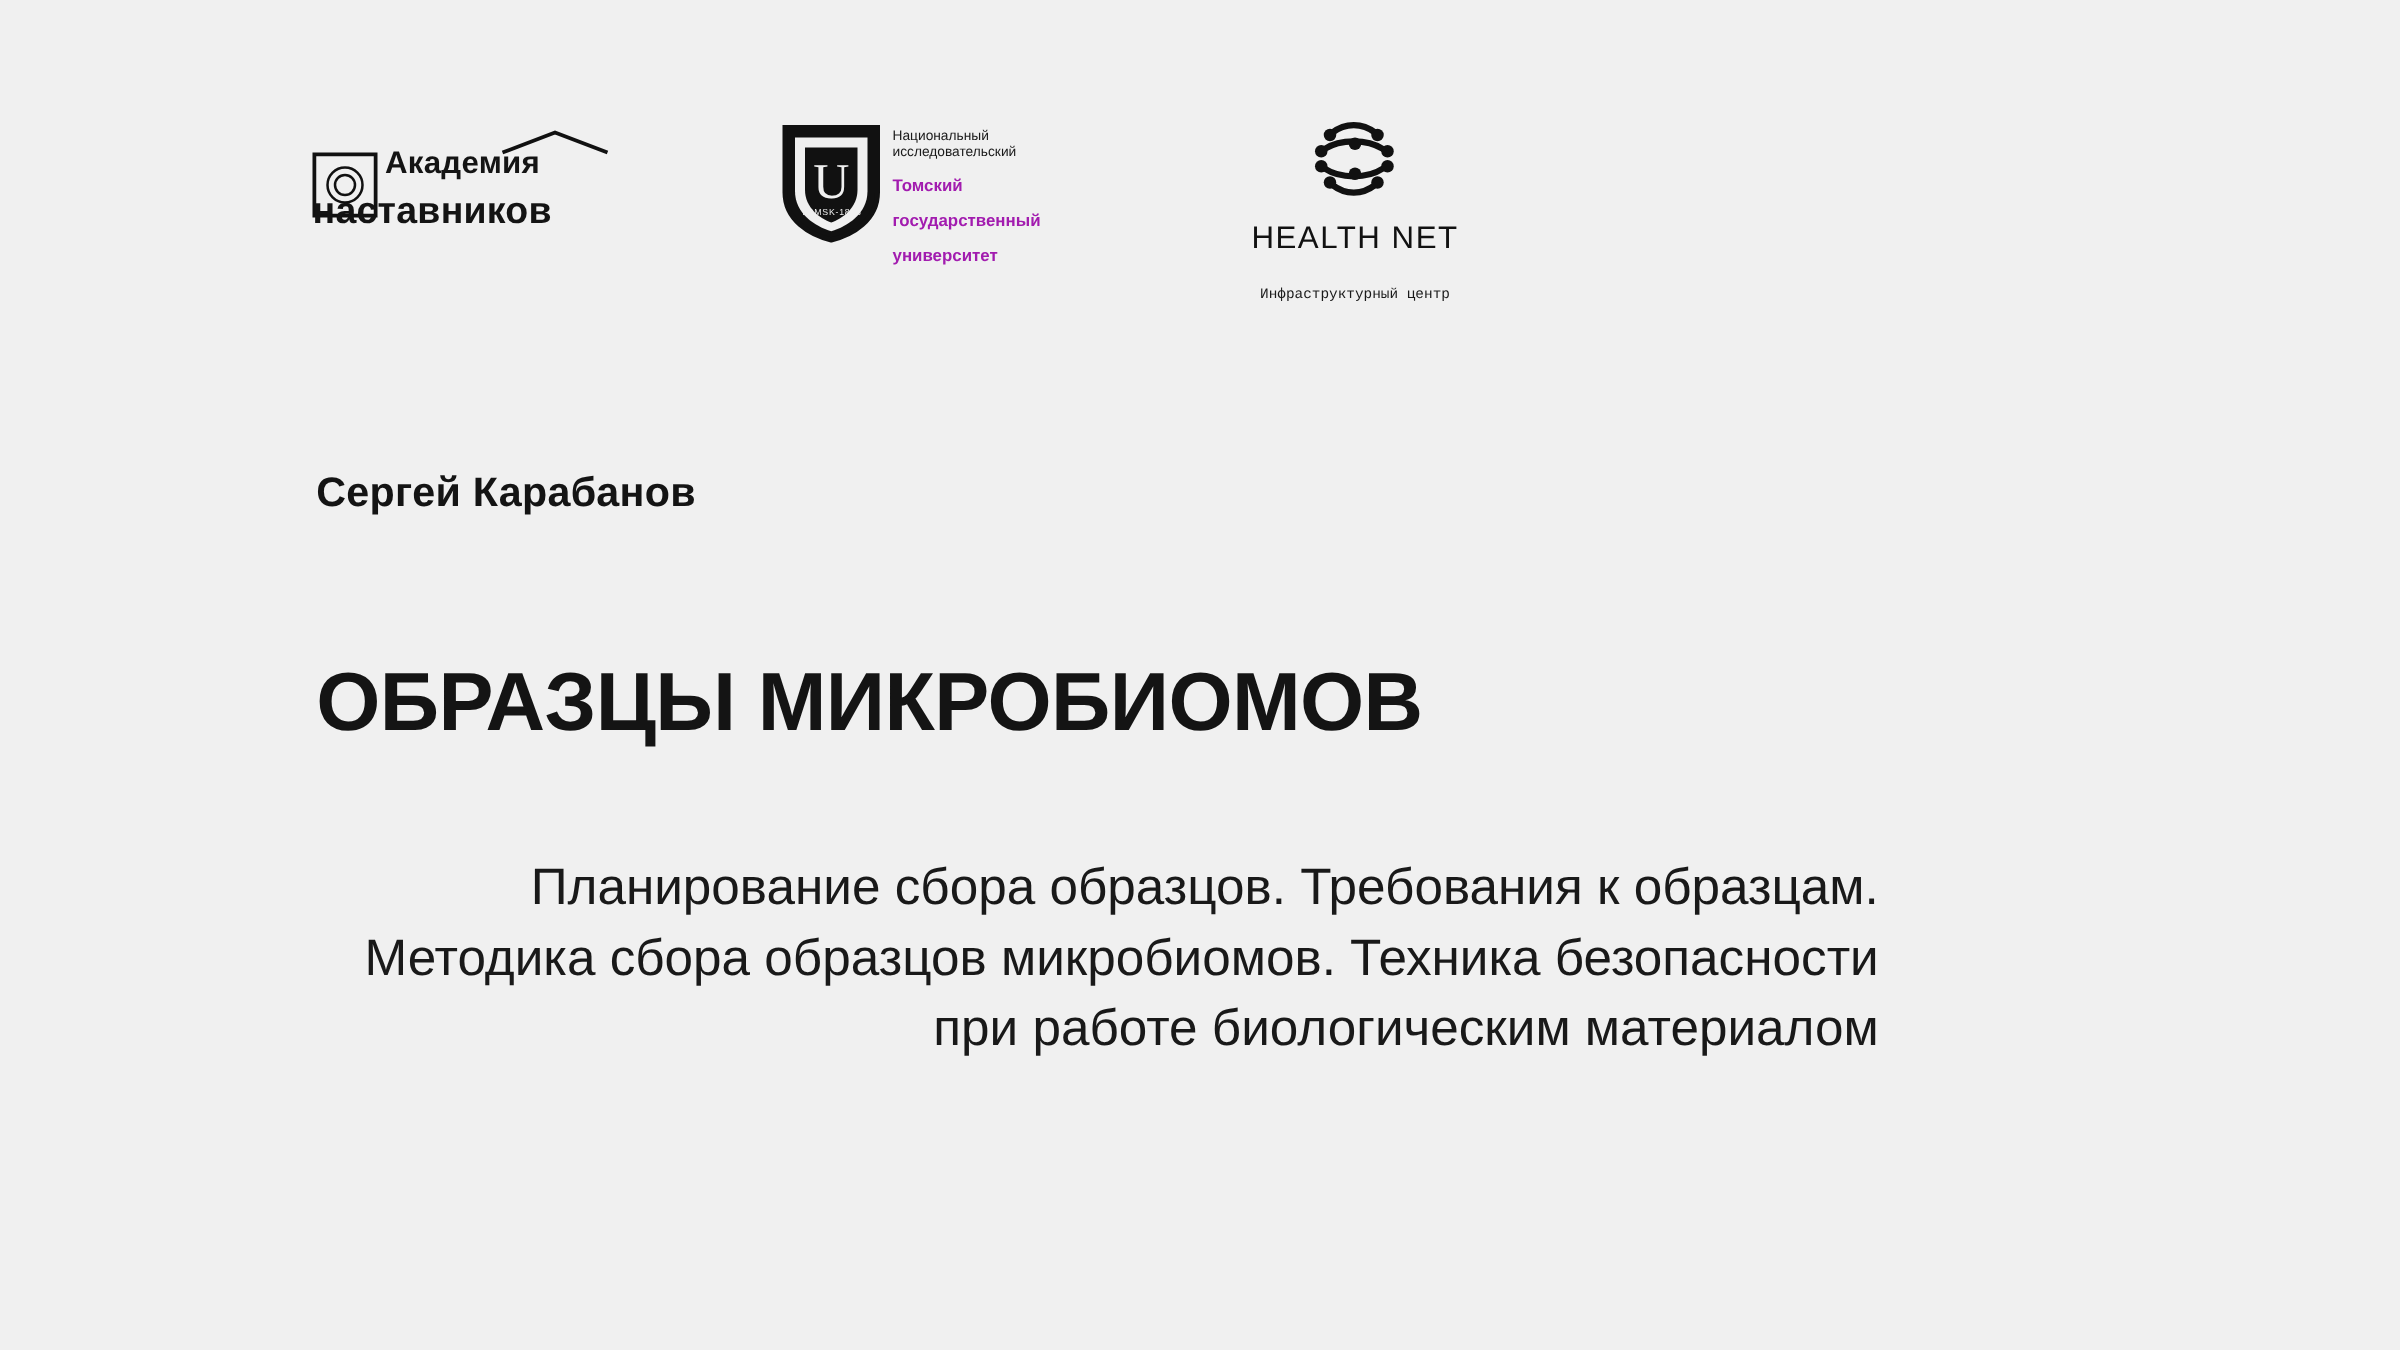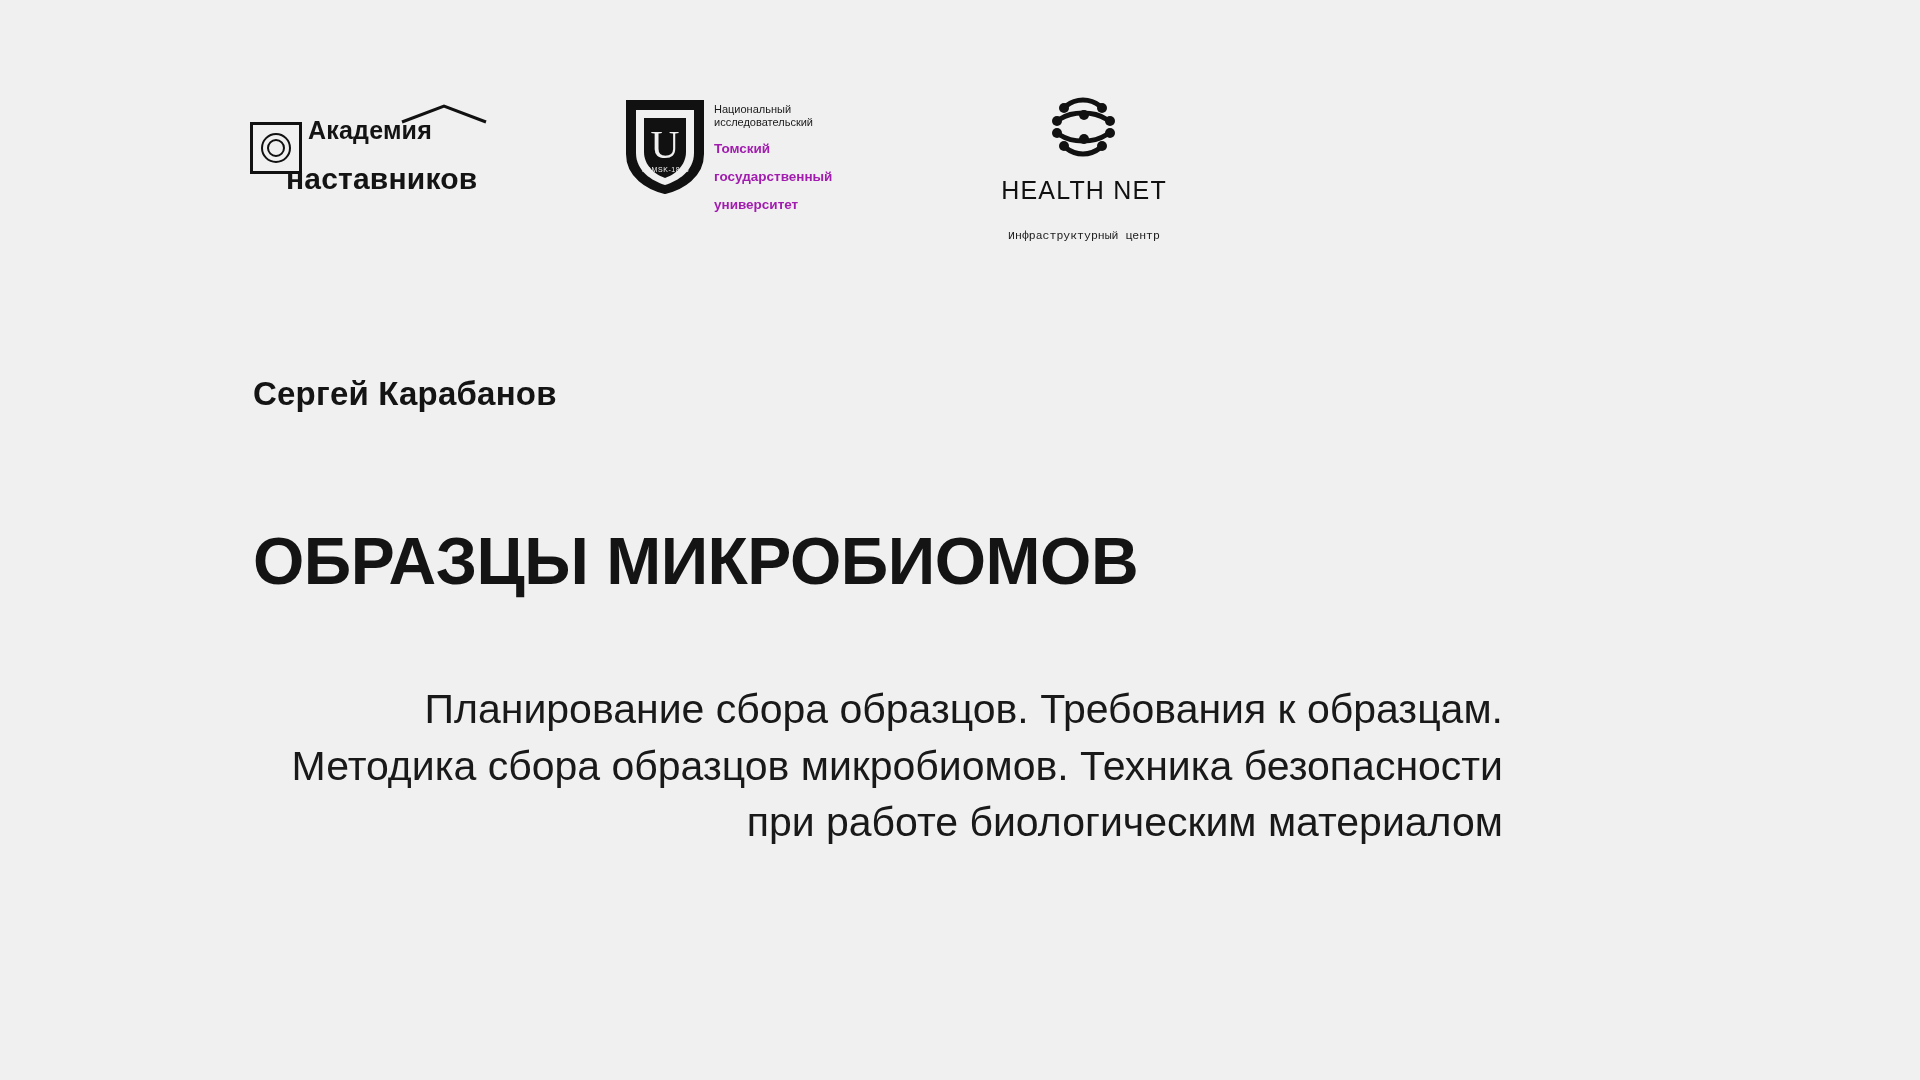--- a/index.html
+++ b/index.html
@@ -71,26 +71,25 @@
     left: 58px;
     top: 22px;
     font-size: 25px;
     font-weight: bold;
     letter-spacing: 0.2px;
     line-height: 1;
   }
   .logo-academy .word2 {
     position: absolute;
     left: 0;
-    top: 68px;
+    top: 58px;
     font-size: 30px;
     font-weight: bold;
     letter-spacing: 0.2px;
     line-height: 1;
-    margin-left: 36px;
   }
   .logo-academy .roof {
     position: absolute;
     left: 150px;
     top: 8px;
     width: 88px;
     height: 20px;
   }
 
   

